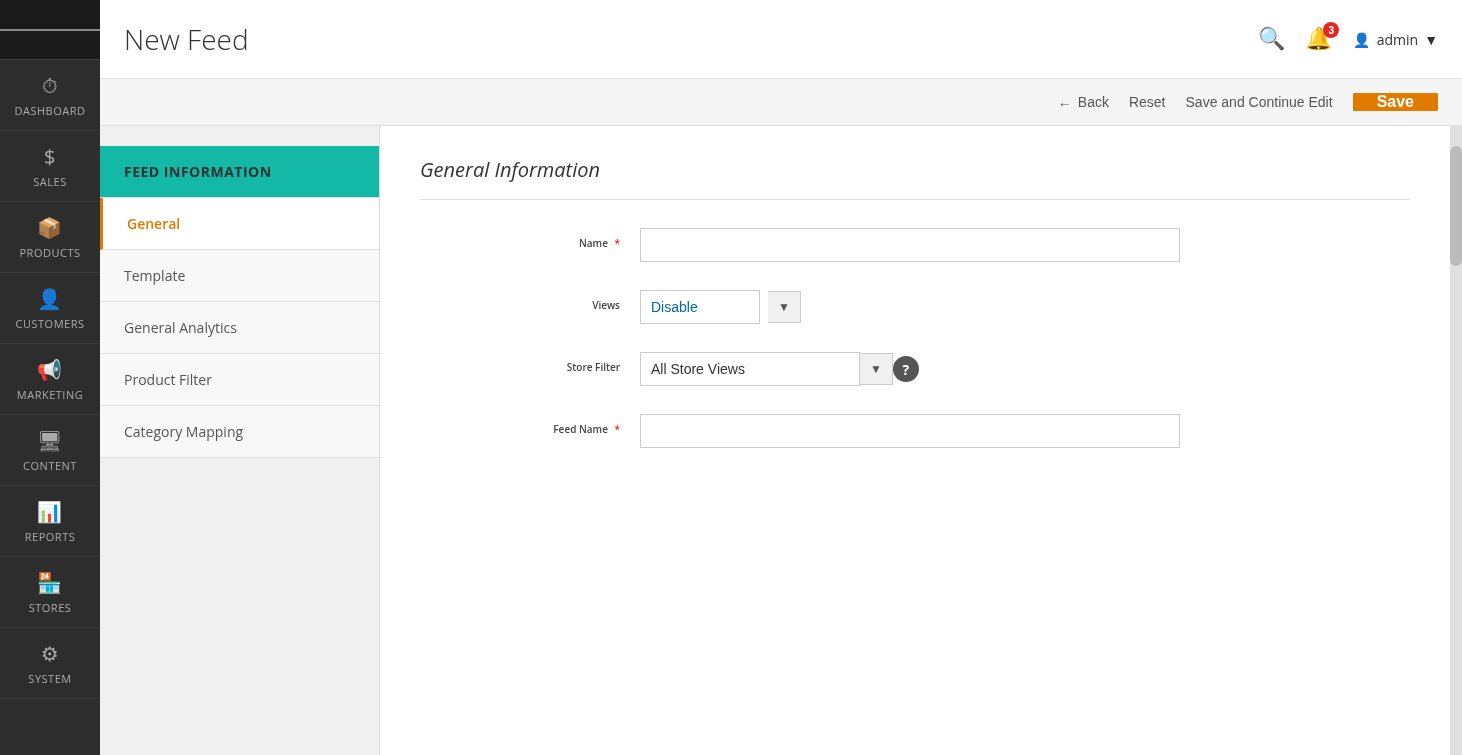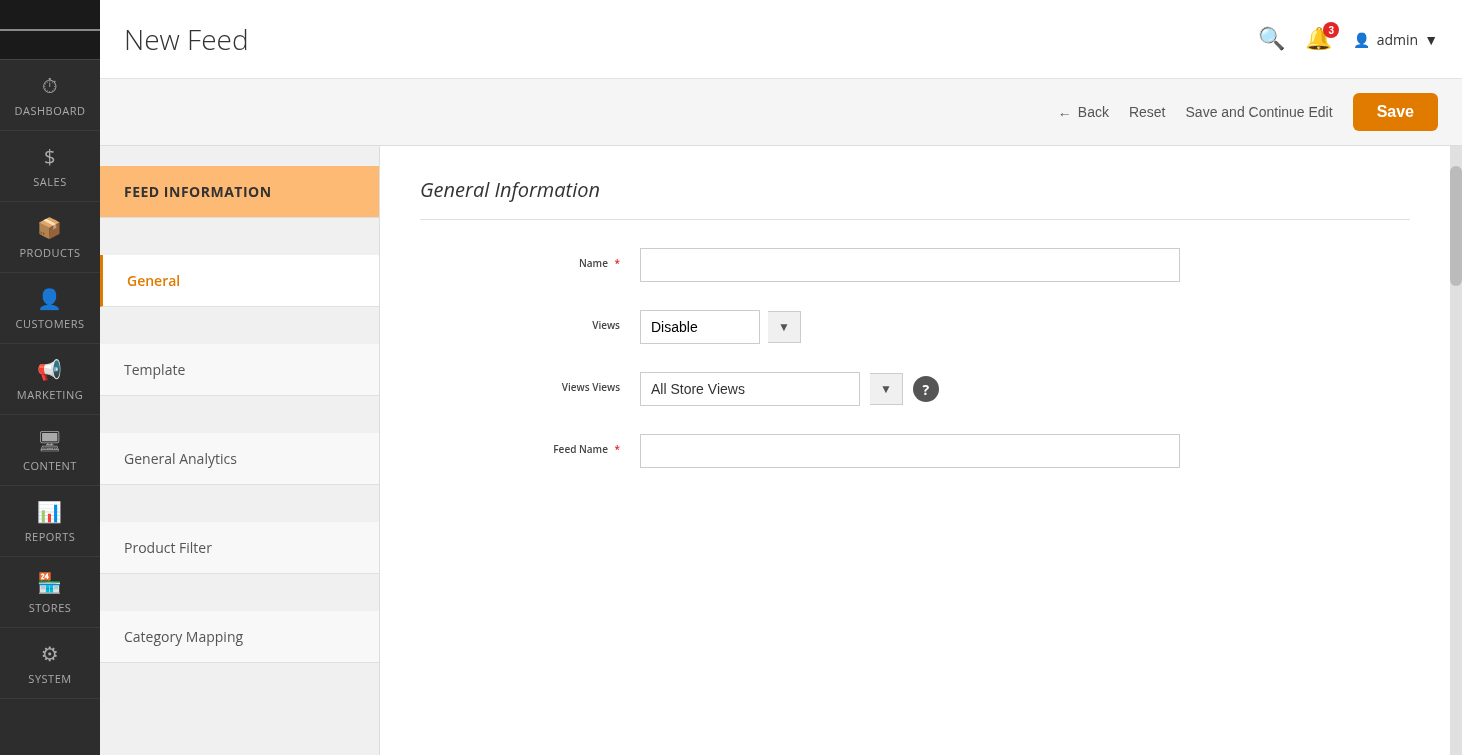--- a/index.html
+++ b/index.html
@@ -133,25 +133,25 @@
       font-size: 14px;
       color: #555;
       display: flex;
       align-items: center;
       gap: 6px;
     }
     .save-btn {
       background: #e07b00;
       color: #fff;
       border: none;
-      padding: 10px 24px;
+      padding: 0 24px;
       font-size: 16px;
       font-weight: 600;
       cursor: pointer;
-      border-radius: 6px;
+      border-radius: 1px;
     }
 
     
     .content-area {
       display: flex;
       flex: 1;
       overflow: hidden;
     }
 
     
@@ -163,31 +163,30 @@
       overflow-y: auto;
       padding-top: 20px;
     }
     .left-nav-section-title {
       font-size: 14px;
       font-weight: 700;
       color: #333;
       text-transform: uppercase;
       padding: 16px 24px;
       letter-spacing: 0.5px;
-      background: #fdba74;
+      background: #14b8a6;
       border-bottom: 1px solid #ddd;
     }
     .left-nav-item {
       padding: 16px 24px;
       font-size: 14px;
       color: #555;
       cursor: pointer;
       border-bottom: 1px solid #e0e0e0;
       background: #f8f8f8;
-      margin-top: 37px;
     }
     .left-nav-item.active {
       color: #e07b00;
       border-left: 3px solid #e07b00;
       background: #fff;
       font-weight: 600;
     }
 
     
     .form-area {
@@ -238,40 +237,39 @@
     }
     .form-select-wrapper {
       display: flex;
       align-items: center;
       gap: 8px;
     }
     .form-select {
       padding: 8px 10px;
       border: 1px solid #ccc;
       font-size: 14px;
-      color: #000000;
+      color: #0369a1;
       background: #fff;
       cursor: pointer;
       appearance: none;
       -webkit-appearance: none;
       min-width: 120px;
     }
     .select-arrow-btn {
       background: #f0f0f0;
       border: 1px solid #ccc;
       border-left: none;
       padding: 8px 10px;
       cursor: pointer;
       font-size: 12px;
       color: #555;
     }
     .store-views-wrapper {
       display: flex;
       align-items: center;
-      gap: 10px;
     }
     .store-select {
       padding: 8px 10px;
       border: 1px solid #ccc;
       font-size: 14px;
       color: #333;
       background: #fff;
       cursor: pointer;
       appearance: none;
       -webkit-appearance: none;
@@ -443,21 +441,21 @@
           <select class="form-select">
             <option>Disable</option>
             <option>Enable</option>
           </select>
           <button class="select-arrow-btn">▼</button>
         </div>
       </div>
 
       <div class="form-row">
         <label class="form-label">
-          <span>Views Views</span>
+          <span>Store Filter</span>
         </label>
         <div class="store-views-wrapper">
           <select class="store-select">
             <option>All Store Views</option>
           </select>
           <button class="store-select-arrow">▼</button>
           <div class="help-icon">?</div>
         </div>
       </div>
 

